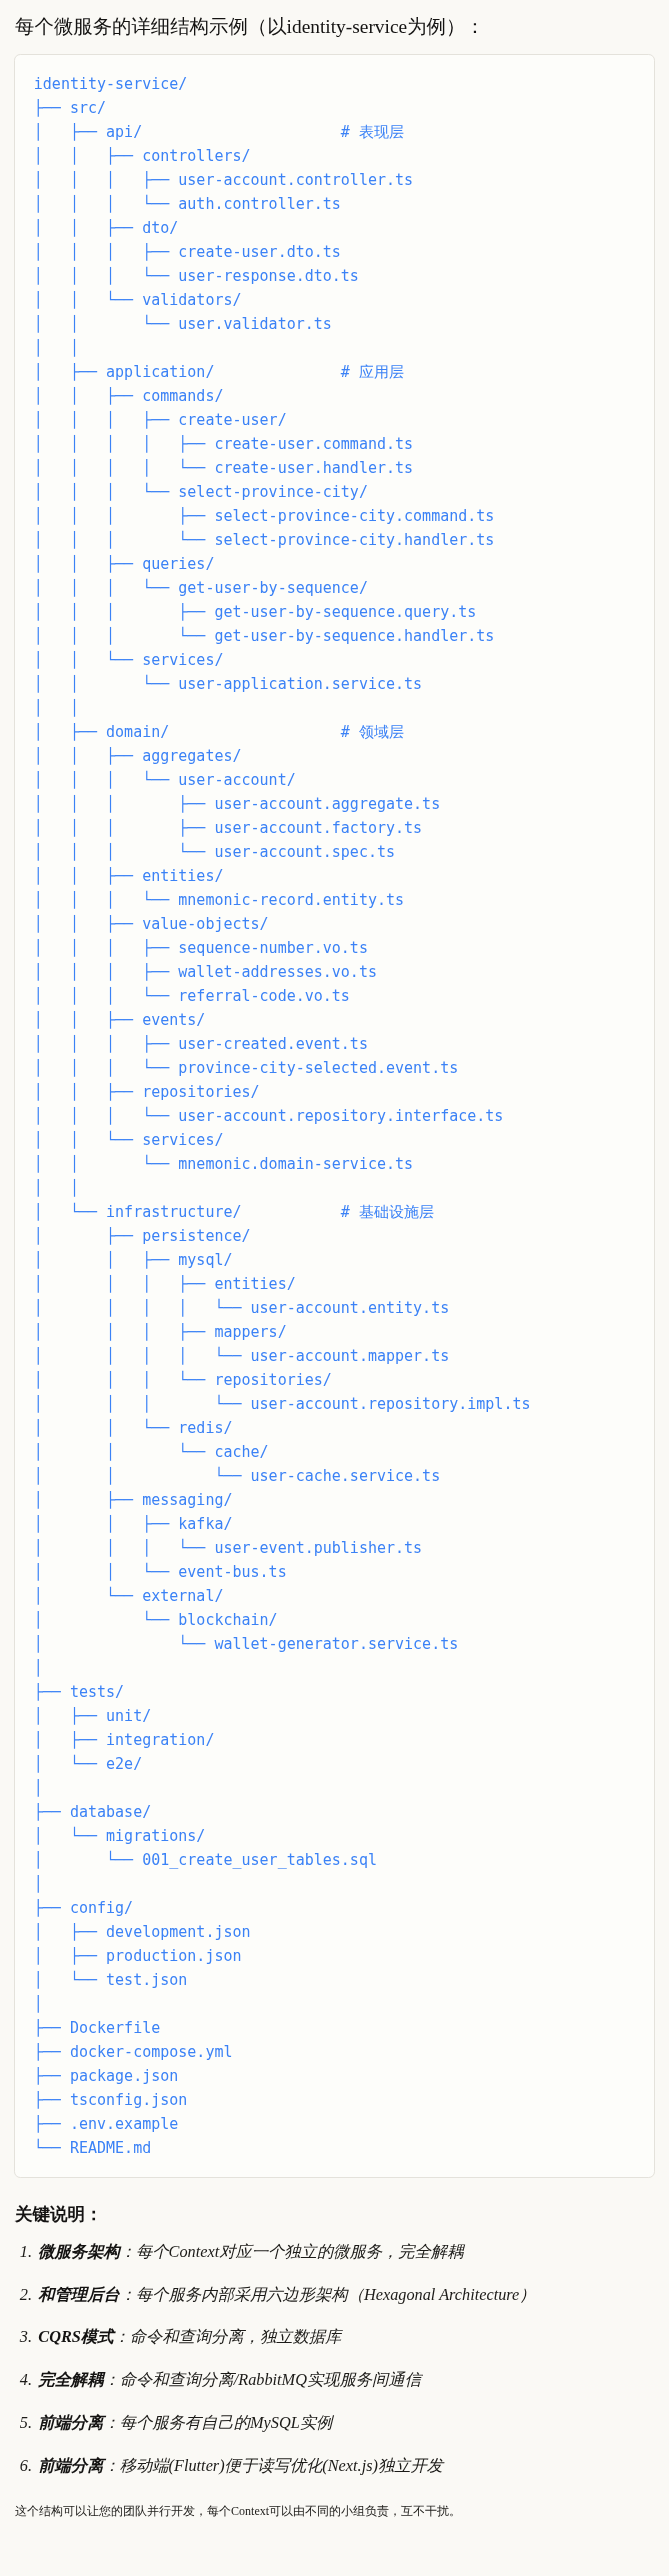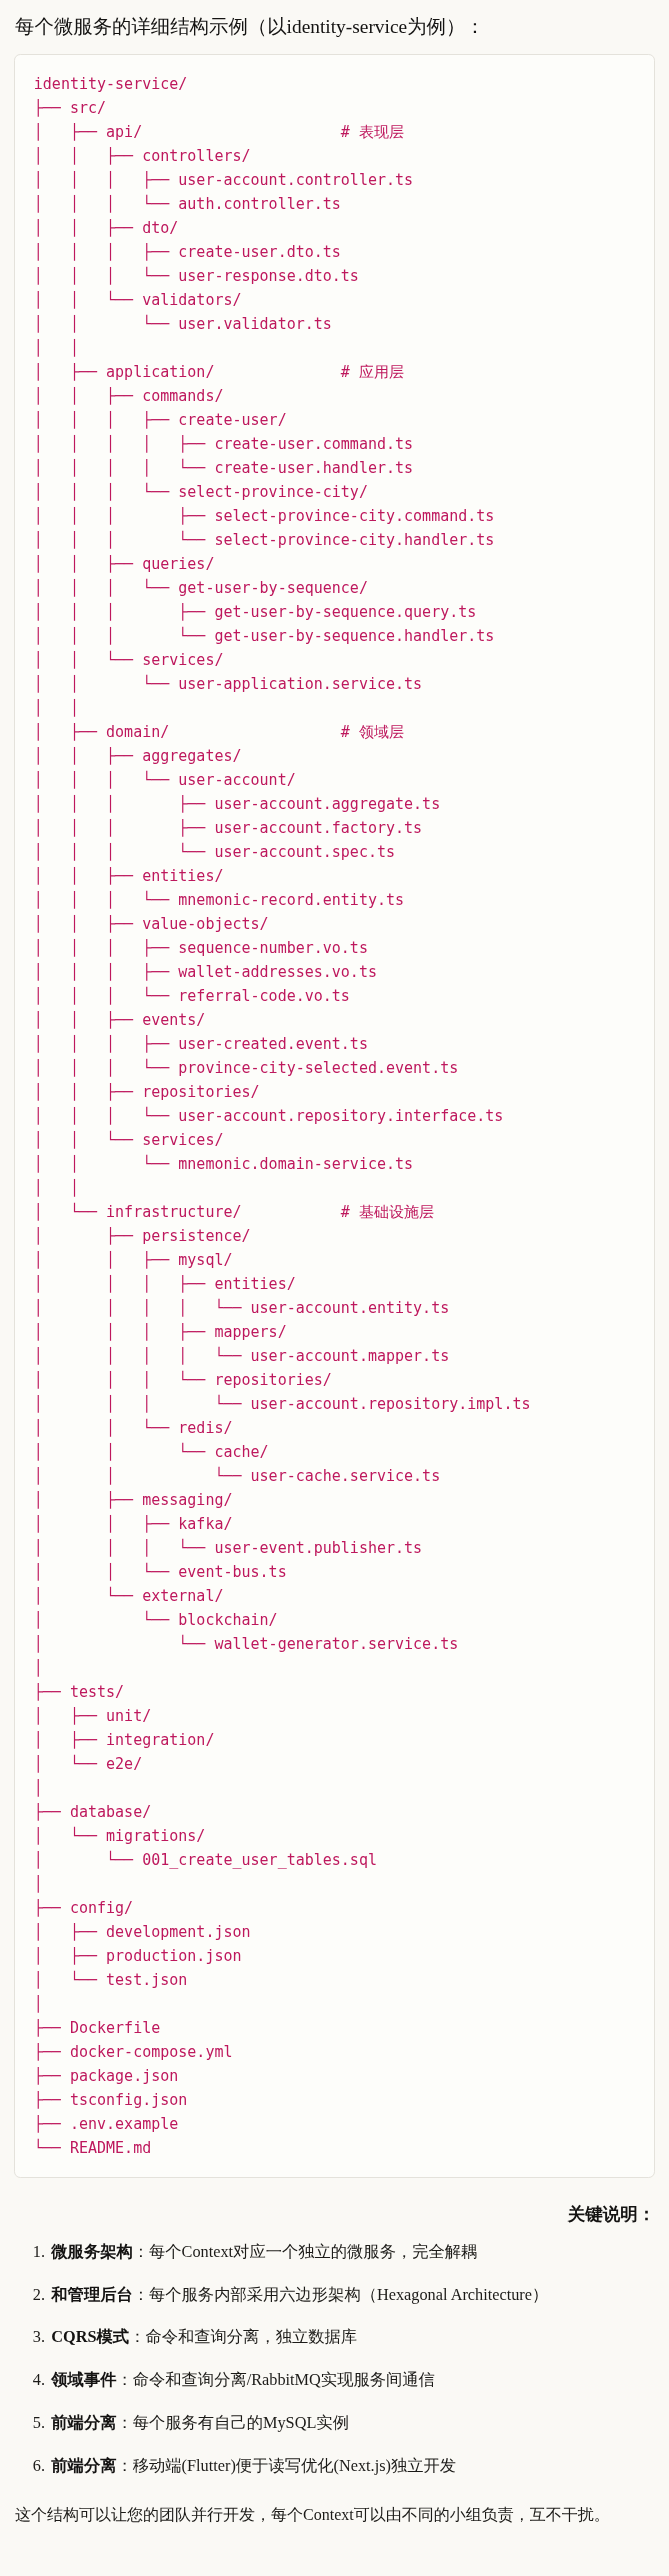--- a/index.html
+++ b/index.html
@@ -25,52 +25,52 @@
     border: 0.6px solid #E4E2DB;
     border-radius: 6.3px;
     padding: 17px 19px;
     width: 100%;
     overflow: hidden;
   }
   .tree {
     font-family: "DejaVu Sans Mono", "Liberation Mono", monospace;
     font-size: 15px;
     line-height: 24px;
-    color: #be185d;
+    color: #3b82f6;
     white-space: pre;
   }
   .notes {
     margin-top: 24px;
   }
   .notes-heading {
     font-size: 17.5px;
     font-weight: 700;
     color: #141312;
     margin: 0 0 15px 1.3px;
-    text-align: right;
   }
   .notes-list {
     list-style: none;
-    margin: 0 0 0 19px;
+    margin: 0 0 0 6px;
+    font-style: italic;
   }
   .notes-list li {
     font-size: 16.3px;
     line-height: 1.4;
     margin-bottom: 20px;
     color: #1C1B18;
   }
   .notes-list li .num {
     margin-right: 6.3px;
   }
   .notes-list li strong {
     font-weight: 700;
     color: #141312;
   }
   .footer-text {
-    font-size: 16px;
+    font-size: 12px;
     line-height: 1.45;
     margin: 25px 0 0 1.3px;
     color: #1C1B18;
   }
 </style>
 </head>
 <body>
 
 <div class="page">
 
@@ -166,21 +166,21 @@
 └── README.md</pre>
   </div>
 
   <div class="notes">
     <p class="notes-heading">关键说明：</p>
 
     <ol class="notes-list">
       <li><span class="num">1.</span><strong>微服务架构</strong><span>：每个Context对应一个独立的微服务，完全解耦</span></li>
       <li><span class="num">2.</span><strong>和管理后台</strong><span>：每个服务内部采用六边形架构（Hexagonal Architecture）</span></li>
       <li><span class="num">3.</span><strong>CQRS模式</strong><span>：命令和查询分离，独立数据库</span></li>
-      <li><span class="num">4.</span><strong>领域事件</strong><span>：命令和查询分离/RabbitMQ实现服务间通信</span></li>
+      <li><span class="num">4.</span><strong>完全解耦</strong><span>：命令和查询分离/RabbitMQ实现服务间通信</span></li>
       <li><span class="num">5.</span><strong>前端分离</strong><span>：每个服务有自己的MySQL实例</span></li>
       <li><span class="num">6.</span><strong>前端分离</strong><span>：移动端(Flutter)便于读写优化(Next.js)独立开发</span></li>
     </ol>
 
     <p class="footer-text">这个结构可以让您的团队并行开发，每个Context可以由不同的小组负责，互不干扰。</p>
   </div>
 
 </div>
 
 

